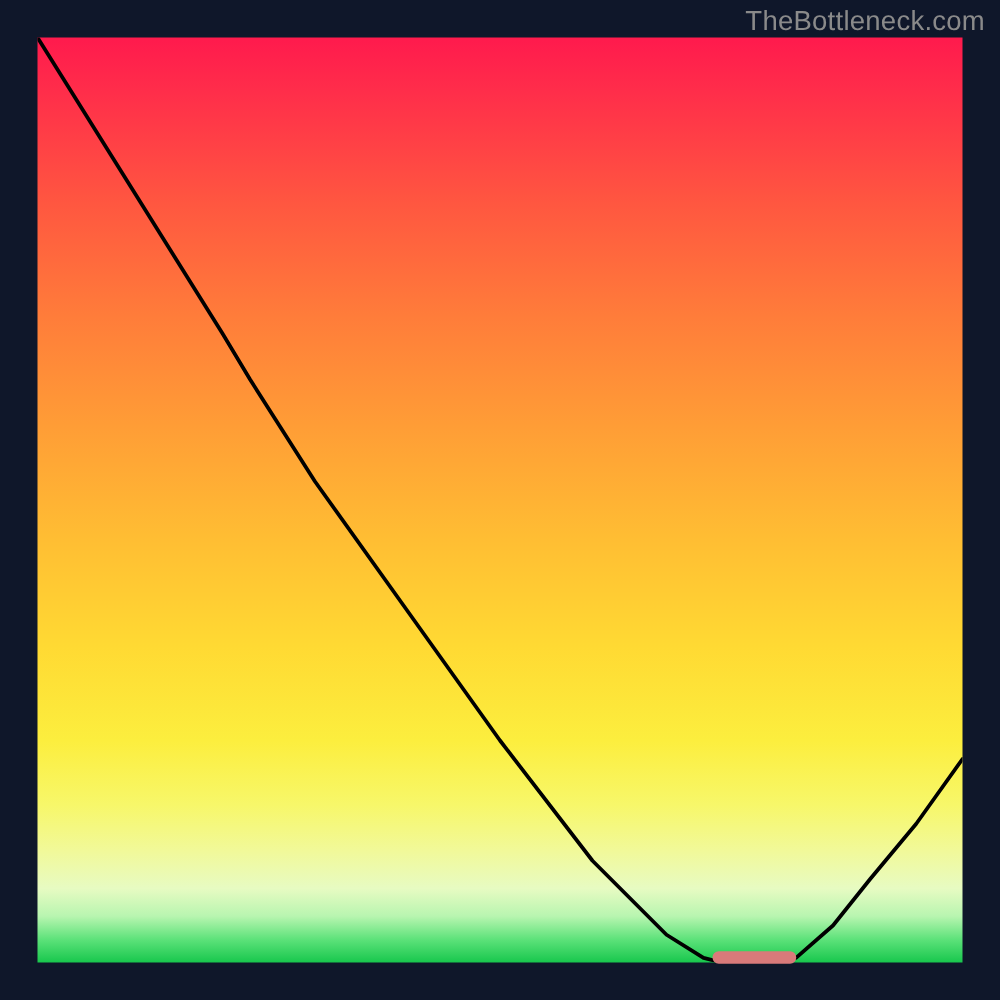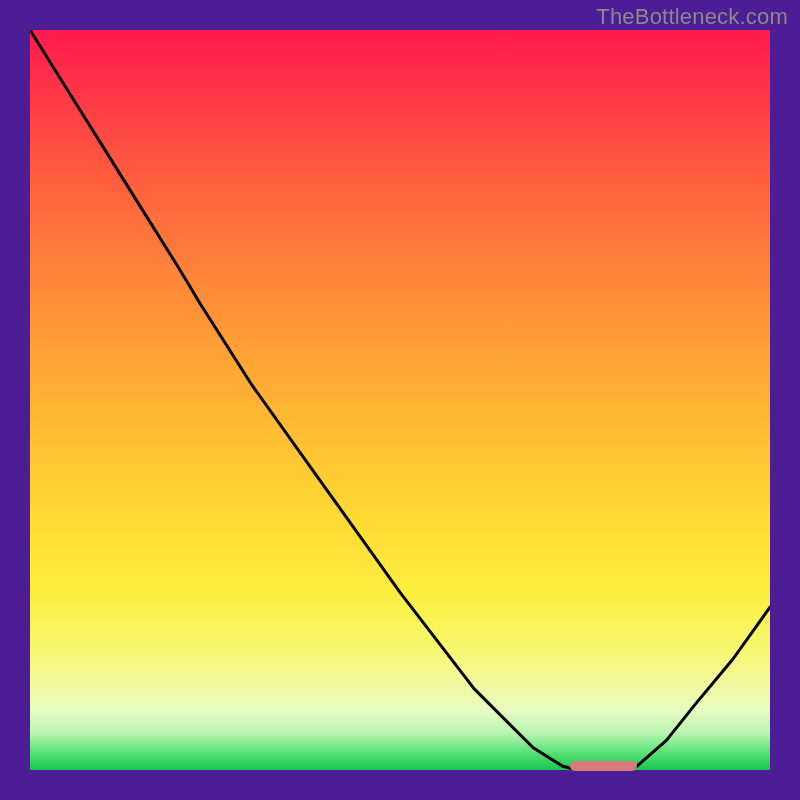--- a/index.html
+++ b/index.html
@@ -8,21 +8,21 @@
     width: 800px;
     height: 800px;
     background: #000;
     overflow: hidden;
     font-family: Arial, Helvetica, sans-serif;
   }
   .frame {
     position: relative;
     width: 800px;
     height: 800px;
-    background: #4c1d95;
+    background: #0f172a;
   }
   .plot-area {
     position: absolute;
     left: 30px;
     top: 30px;
     width: 740px;
     height: 740px;
     
     background: linear-gradient(
       to bottom,

